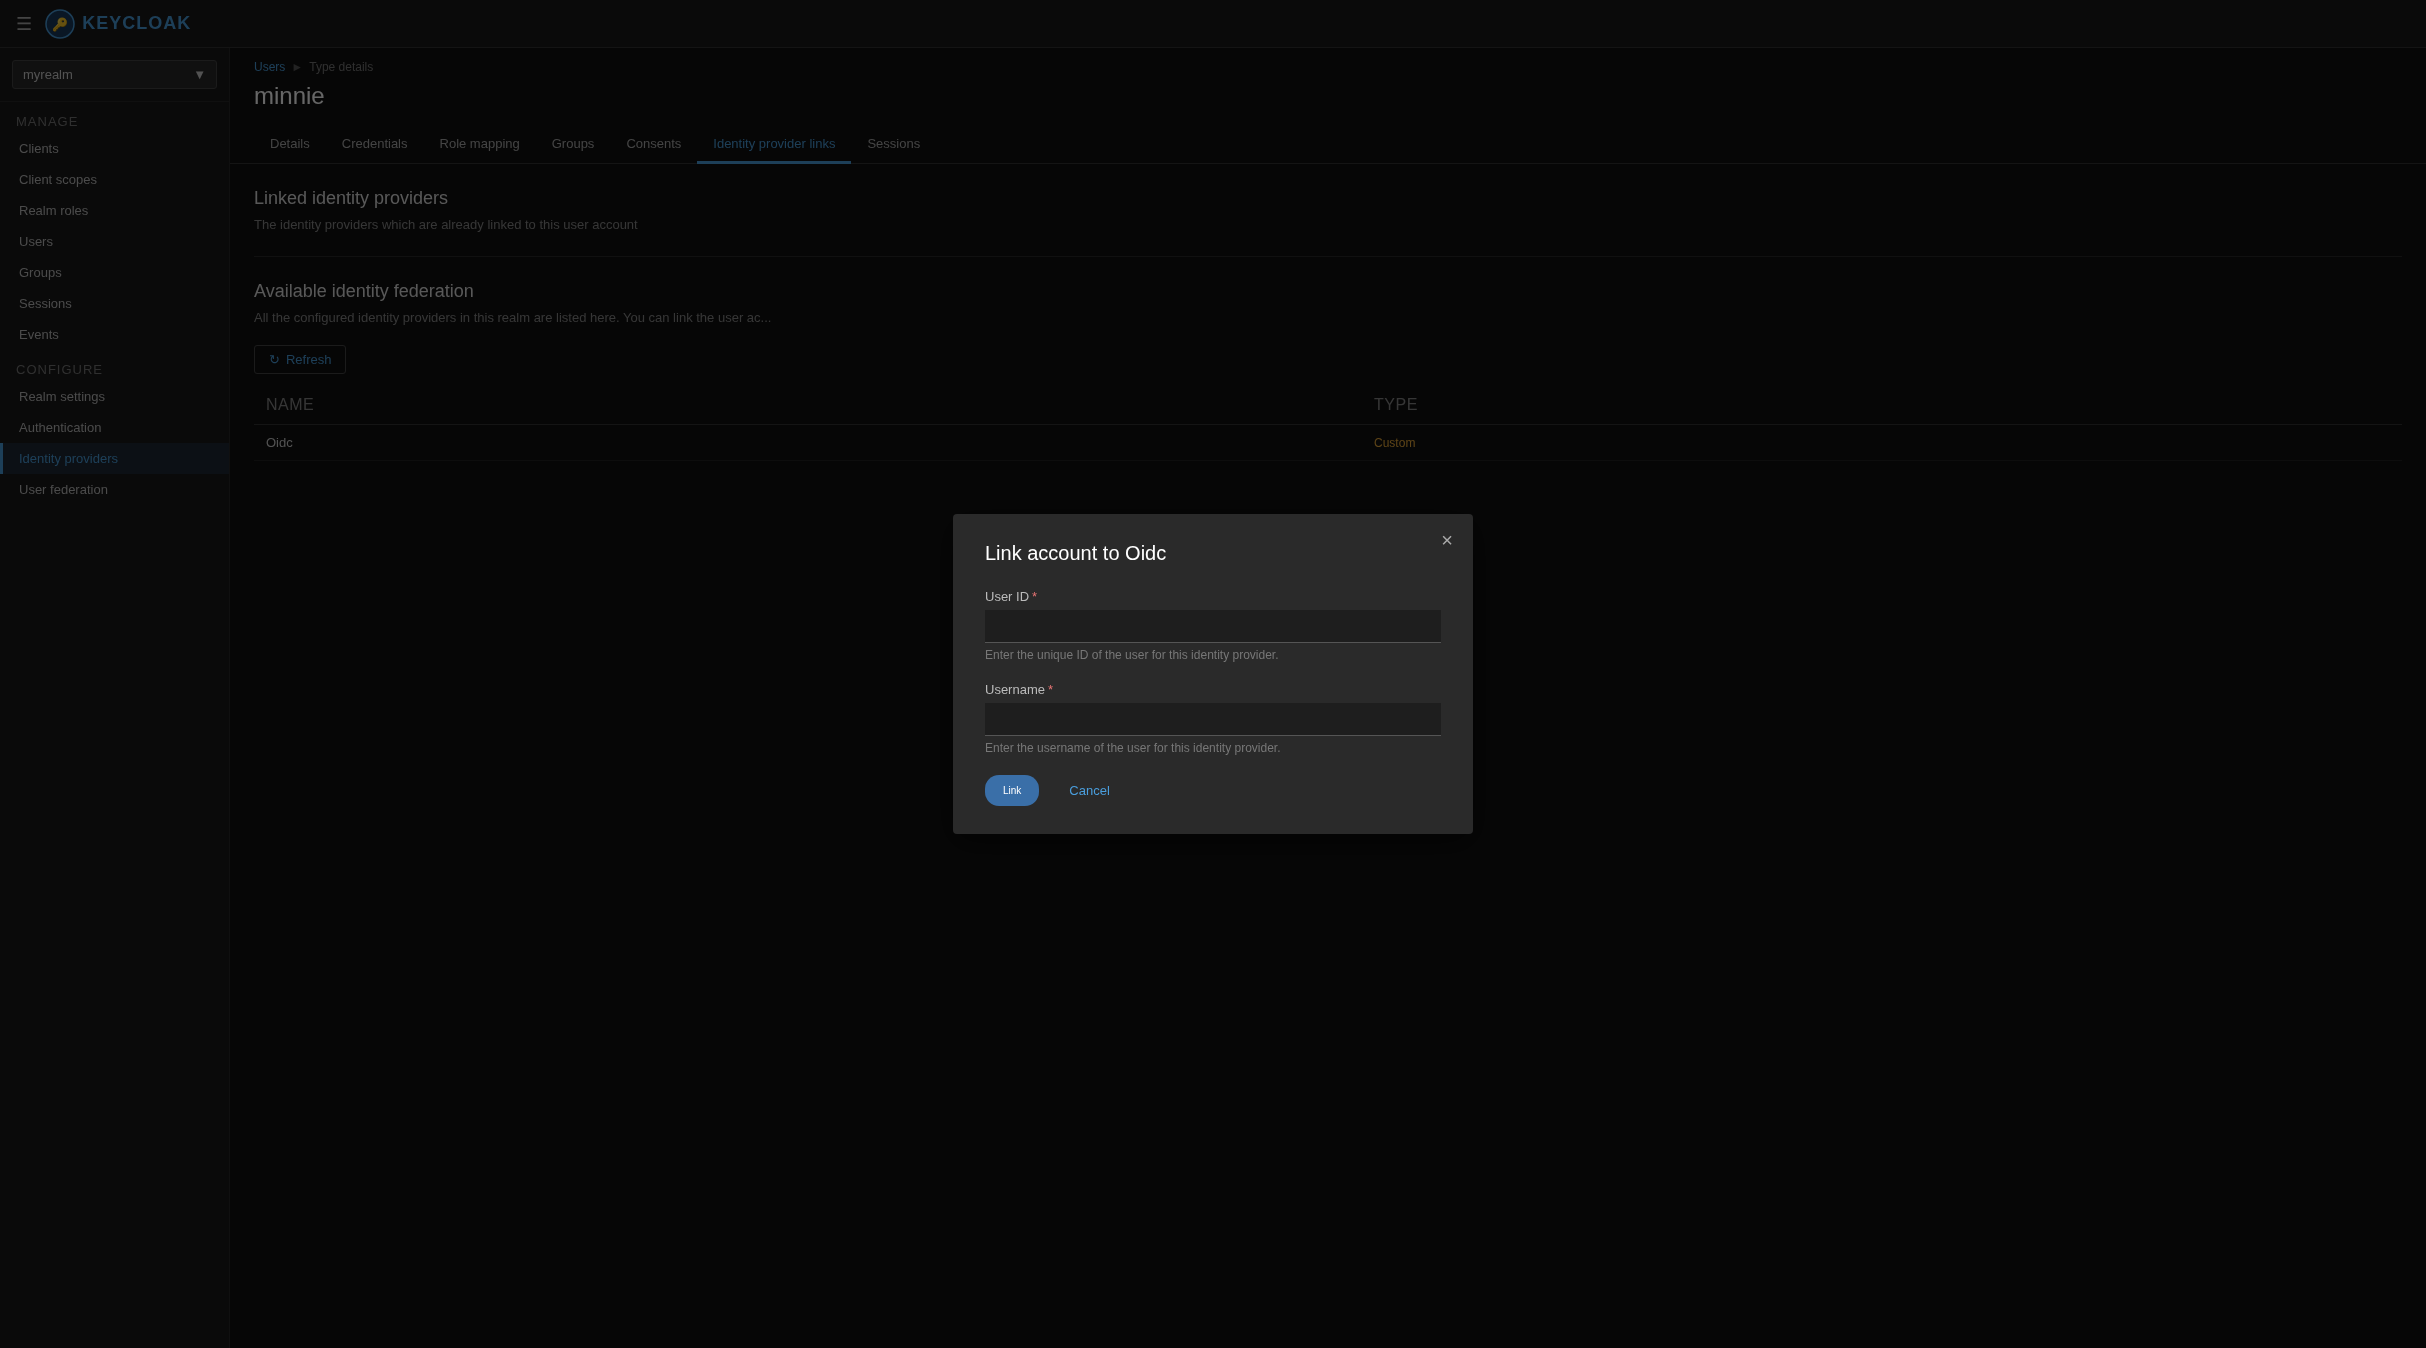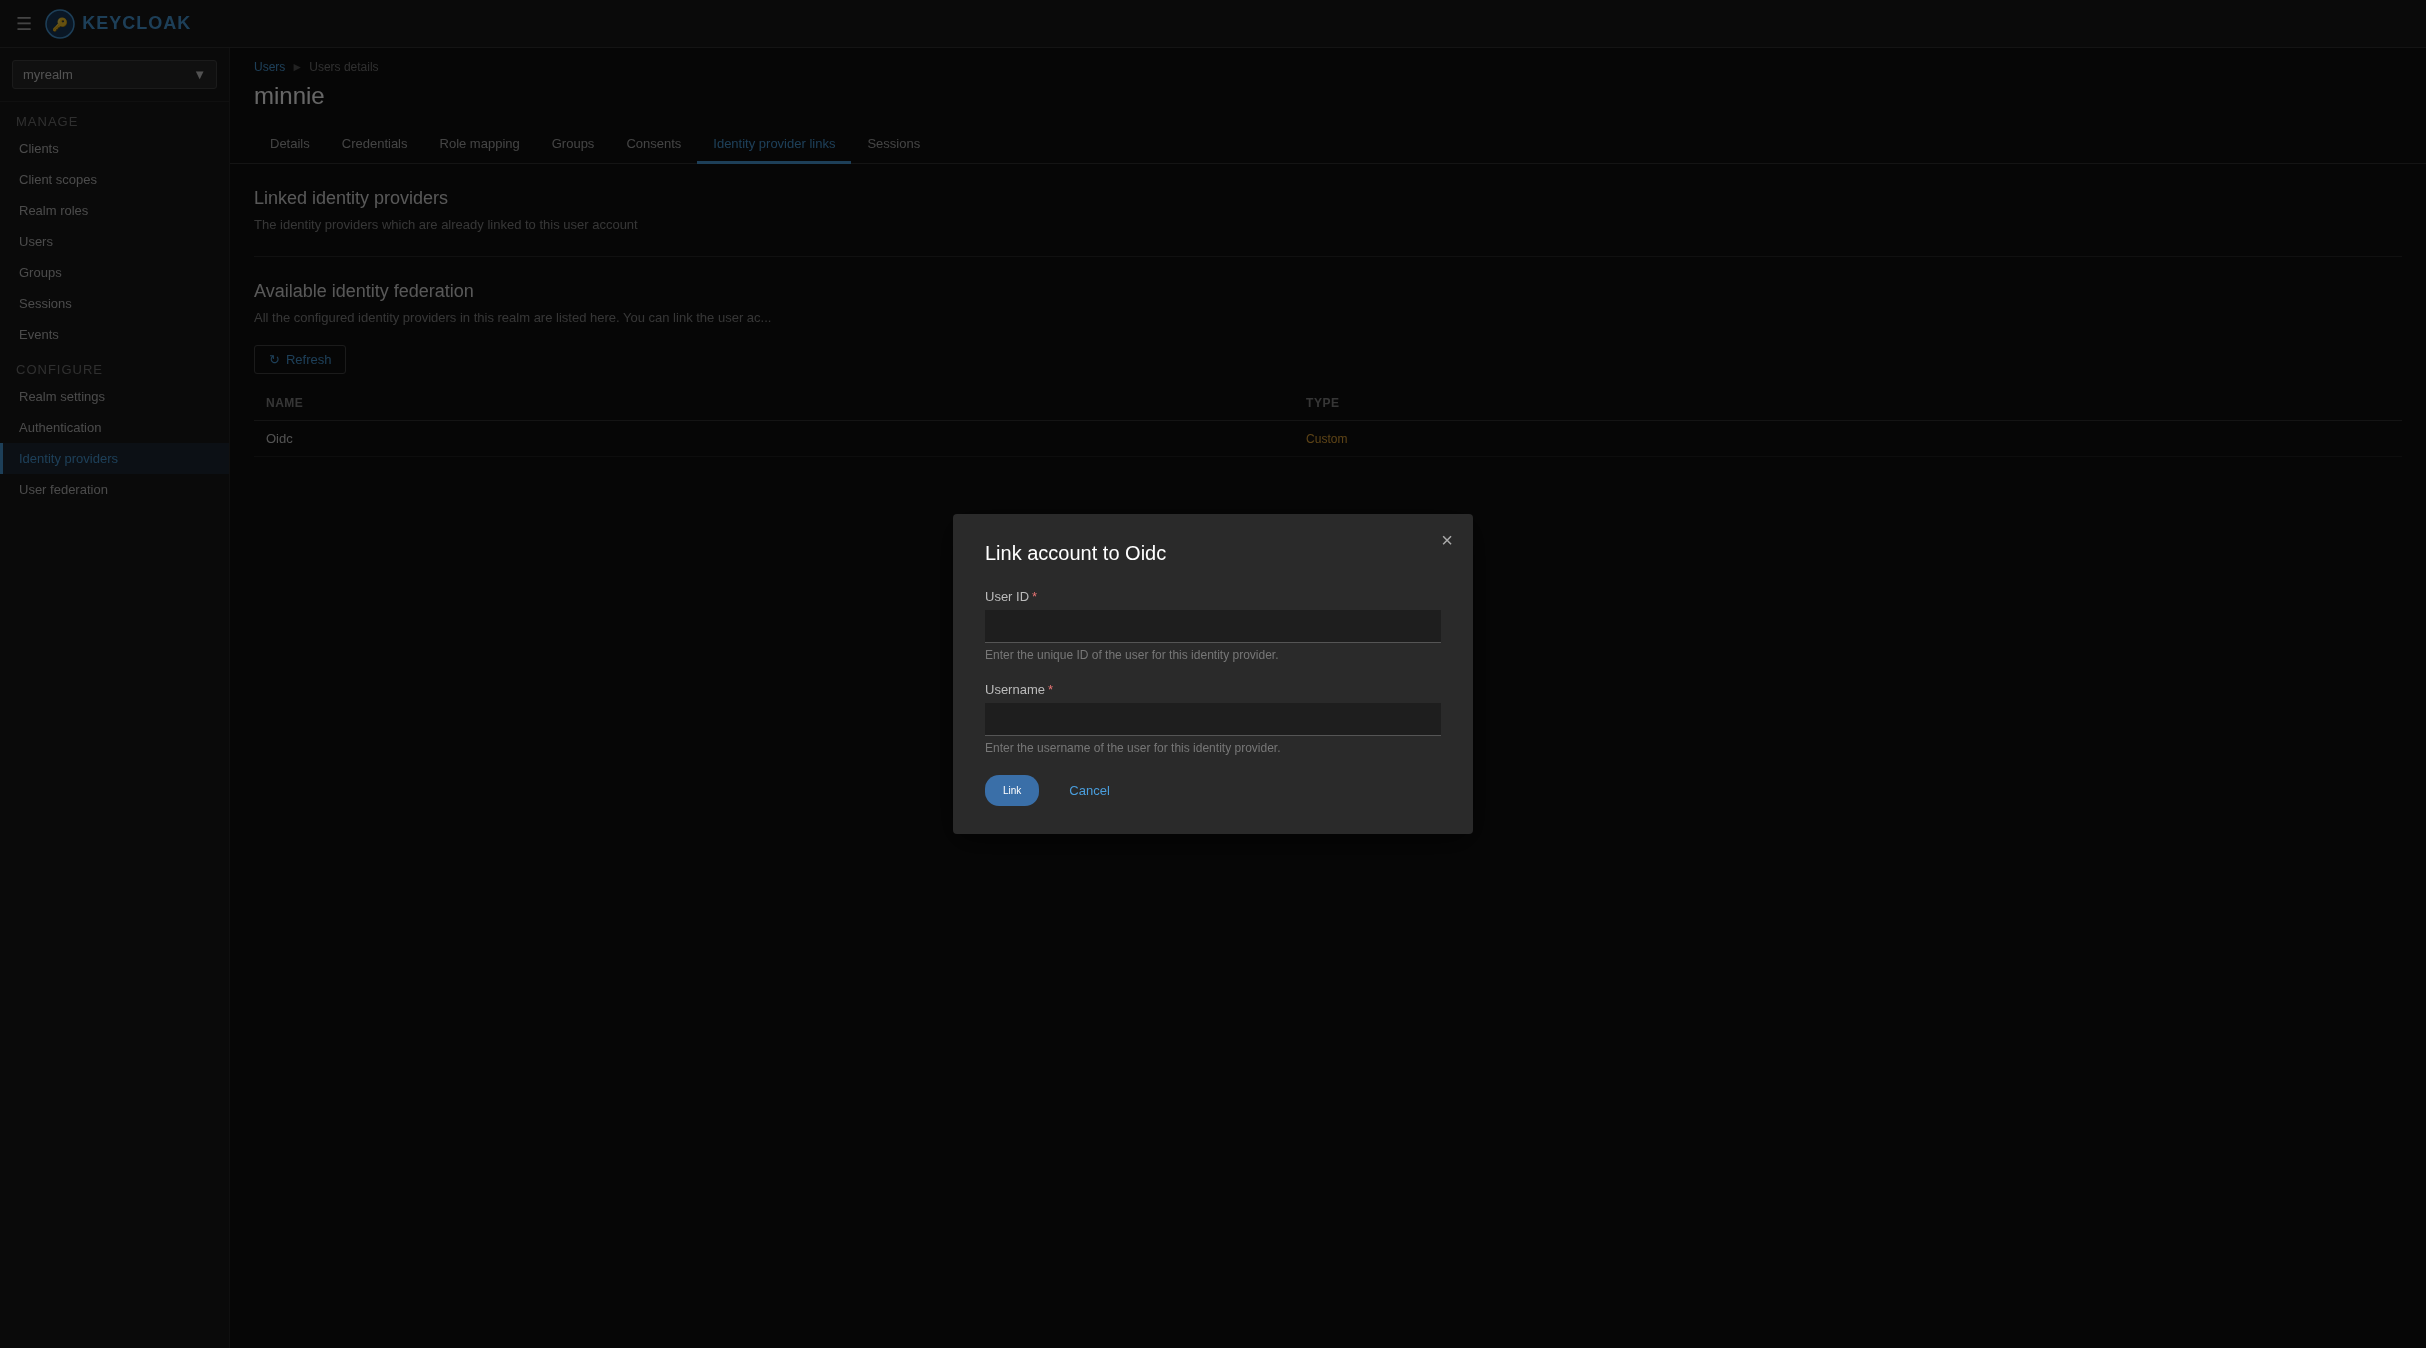--- a/index.html
+++ b/index.html
@@ -141,22 +141,22 @@
     table {
       width: 100%;
       border-collapse: collapse;
       font-size: 13px;
     }
     thead tr { border-bottom: 1px solid #333; }
     th {
       padding: 10px 12px;
       text-align: left;
       color: #888;
-      font-weight: 700;
-      font-size: 12px;
+      font-weight: 400;
+      font-size: 16px;
       text-transform: uppercase;
       letter-spacing: 0.5px;
     }
     td {
       padding: 10px 12px;
       color: #ccc;
       border-bottom: 1px solid #222;
     }
     .badge-custom {
       color: #e8a838;
@@ -281,21 +281,21 @@
     <div class="sidebar-item"><span>Realm settings</span></div>
     <div class="sidebar-item"><span>Authentication</span></div>
     <div class="sidebar-item active"><span>Identity providers</span></div>
     <div class="sidebar-item"><span>User federation</span></div>
   </div>
 
   <div class="main">
     <div class="breadcrumb">
       <a>Users</a>
       <span class="breadcrumb-sep">►</span>
-      <span>Users details</span>
+      <span>Type details</span>
     </div>
     <div class="page-title">minnie</div>
 
     <div class="tabs">
       <div class="tab"><span>Details</span></div>
       <div class="tab"><span>Credentials</span></div>
       <div class="tab"><span>Role mapping</span></div>
       <div class="tab"><span>Groups</span></div>
       <div class="tab"><span>Consents</span></div>
       <div class="tab active"><span>Identity provider links</span></div>

